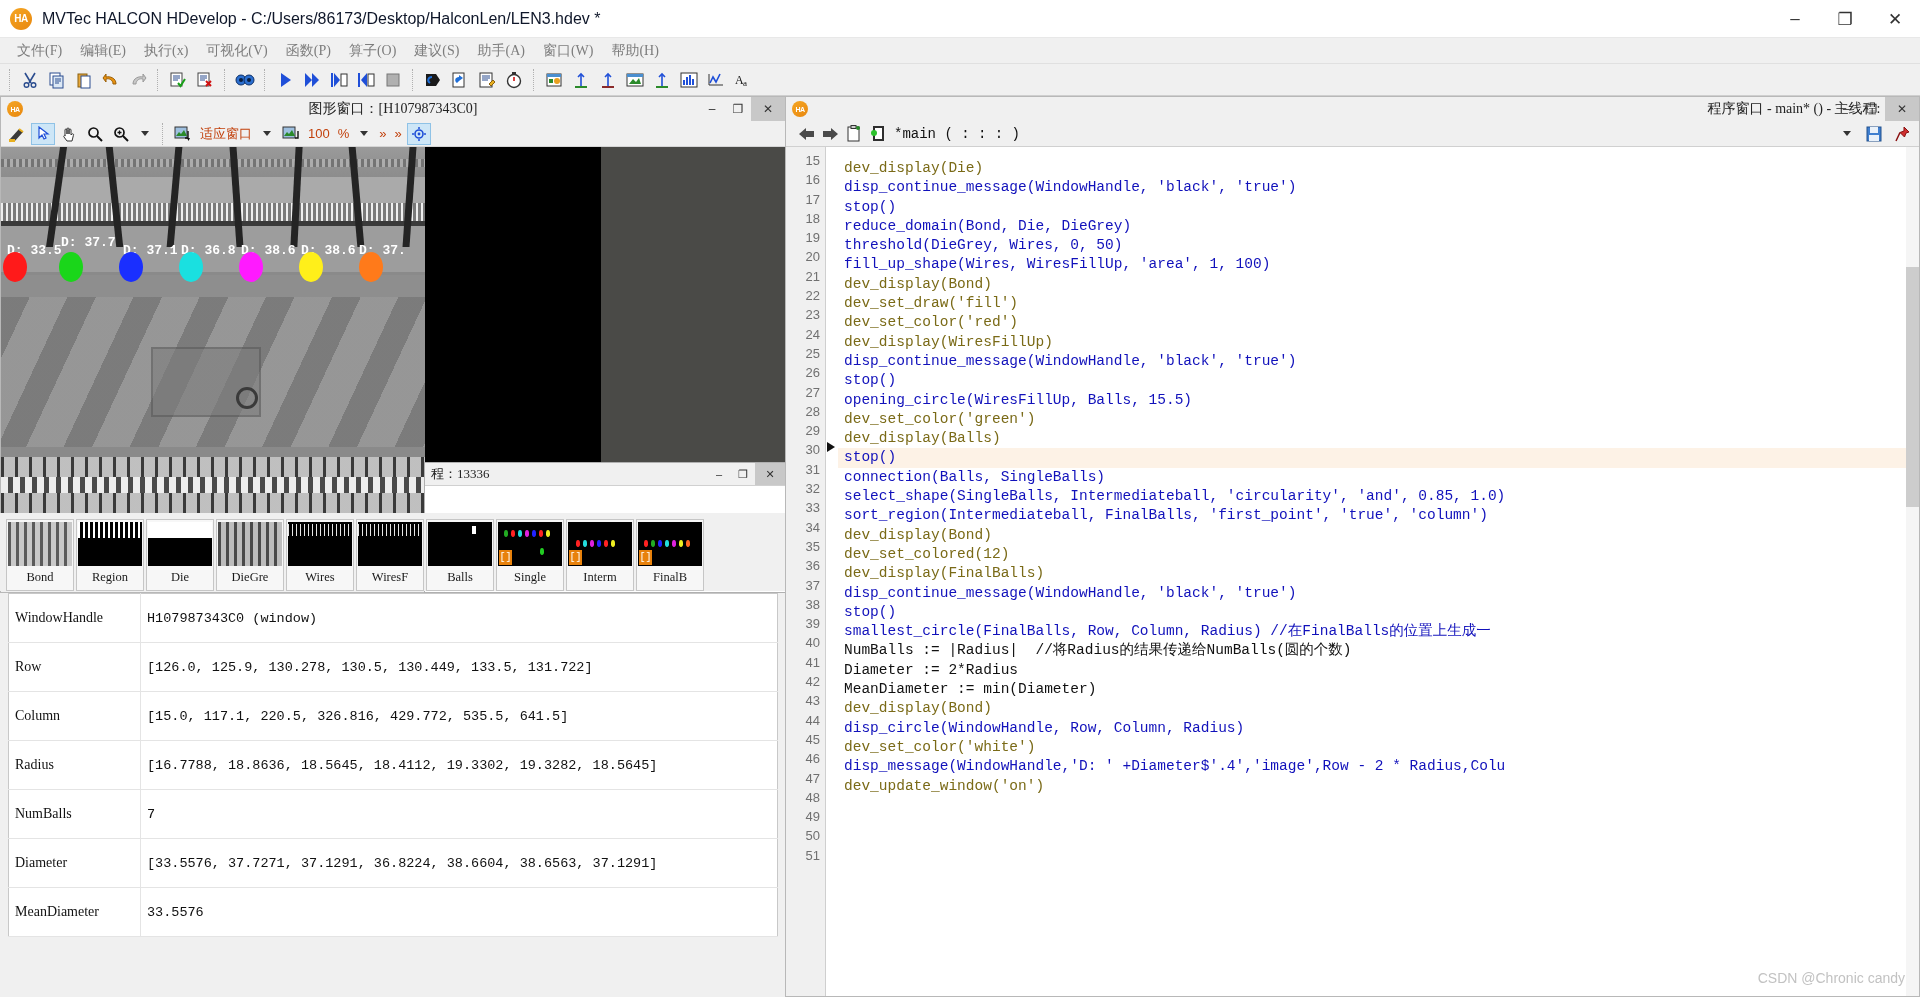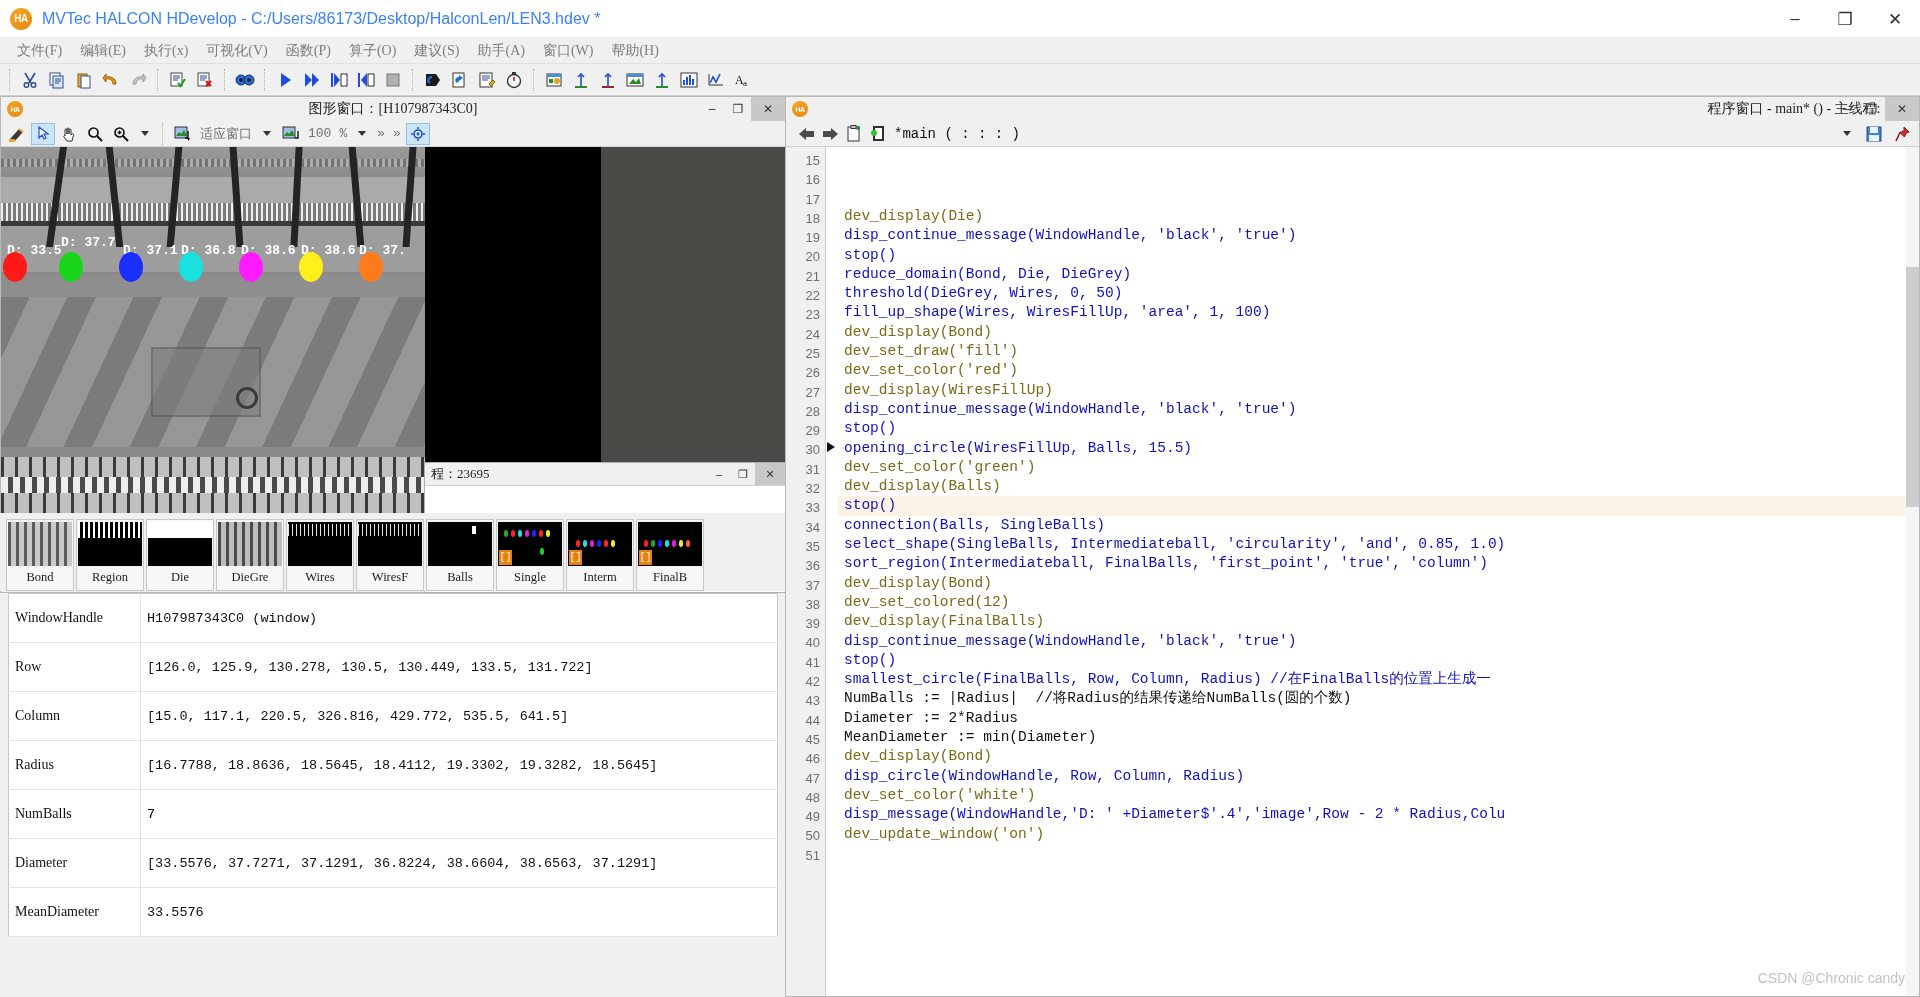--- a/index.html
+++ b/index.html
@@ -18,21 +18,21 @@
     border-bottom: 1px solid #e8e8e8; position: relative;
   }
   .ha-logo {
     width: 22px; height: 22px; border-radius: 50%;
     background: linear-gradient(145deg,#f5a623,#e8870f);
     color: #fff; font-size: 10px; font-weight: bold;
     display: flex; align-items: center; justify-content: center;
     margin-left: 10px; margin-right: 10px; letter-spacing: -0.5px;
     font-family: "Liberation Sans", sans-serif;
   }
-  .title-text { font-size: 16px; color: #3b82f6; }
+  .title-text { font-size: 16px; color: #0f172a; }
   .win-controls { position: absolute; right: 0; top: 0; display: flex; height: 38px; }
   .win-btn { width: 50px; display: flex; align-items: center; justify-content: center;
     font-size: 17px; color: #333; cursor: default; }
 
   
   .menubar { height: 26px; background: #f0f0f0; display: flex; align-items: center;
     padding-left: 8px; border-bottom: 1px solid #e0e0e0; }
   .menu-item { font-size: 14px; color: #7d7d7d; padding: 2px 9px;
     font-family: "Liberation Serif", serif; }
 
@@ -56,21 +56,21 @@
     font-size: 14px; color: #222; font-family: "Liberation Serif", serif; }
   .gfx-wc { position: absolute; right: 0; top: 0; display: flex; height: 24px; z-index: 3; }
   .gfx-wc .b { width: 26px; display: flex; align-items: center; justify-content: center;
     font-size: 12px; color: #333; }
   .gfx-wc .b.cls { background: #c8c8c8; width: 34px; }
 
   .gfx-toolbar { height: 26px; background: #f0f0f0; display: flex; align-items: center;
     gap: 2px; padding-left: 4px; border-bottom: 1px solid #d5d5d5; }
   .gfx-tb-btn { width: 24px; height: 22px; display: flex; align-items: center; justify-content: center; }
   .gfx-tb-btn.sel { background: #cde6f7; border: 1px solid #8fc2e6; }
-  .gfx-label { font-size: 13px; color: #737373; font-family: Liberation Mono, monospace;
+  .gfx-label { font-size: 13px; color: #c2410c; font-family: Liberation Sans, sans-serif;
     padding: 0 3px; }
   .caret { width: 0; height: 0; border-left: 4px solid transparent;
     border-right: 4px solid transparent; border-top: 5px solid #333; margin: 0 6px; }
 
   .gfx-canvas { position: relative; width: 784px; height: 420px; overflow: hidden;
     background: #000; display: flex; }
   .img-main { width: 424px; height: 420px; position: relative; overflow: hidden;
     background: #8a8a8a; }
   .img-black { width: 176px; height: 350px; background: #000; }
   .img-gray2 { flex: 1; background: #4a4a47; }
@@ -147,21 +147,21 @@
     margin-left: 4px; }
   .prog-tb-right { position: absolute; right: 4px; display: flex; align-items: center; gap: 5px; }
 
   .code-area { position: relative; height: 849px; background: #fff; display: flex;
     overflow: hidden; }
   .gutter { width: 40px; background: #f0f0f0; border-right: 1px solid #cfcfcf;
     padding-top: 4px; }
   .gutter div { font-size: 13px; color: #707070; text-align: right; padding-right: 5px;
     height: 19.3px; line-height: 19.3px; font-family: "Liberation Sans", sans-serif; }
   .marker-col { width: 12px; background: #fff; padding-top: 4px; position: relative; }
-  .code-lines { flex: 1; padding-top: 12px; overflow: hidden; margin-top: 48px; }
+  .code-lines { flex: 1; padding-top: 12px; overflow: hidden; }
   .cline { height: 19.3px; line-height: 19.3px; font-size: 14.5px; white-space: pre;
     font-family: "Liberation Mono", monospace; padding-left: 6px; }
   .cline.hl { background: #fdf2e6; }
   .tk-op { color: #1111bb; }
   .tk-dev { color: #7a6a17; }
   .tk-plain { color: #111; }
   .cursor-tri { position: absolute; left: 1px; width: 0; height: 0;
     border-top: 5px solid transparent; border-bottom: 5px solid transparent;
     border-left: 8px solid #111; }
   .watermark { position: absolute; right: 14px; bottom: 10px; font-size: 14px;
@@ -497,21 +497,21 @@
           <div class="ball" style="left:358px;top:105px;background:#ff7a1a;"></div>
         </div>
       </div>
       <div class="img-black"></div>
       <div class="img-gray2"></div>
     </div>
   </div>
 
   <div class="sub-window">
     <div class="sub-title">
-      <div class="sub-title-text">程：23695</div>
+      <div class="sub-title-text">程：13336</div>
       <div class="sub-wc">
         <div class="b">–</div>
         <div class="b">❐</div>
         <div class="b cls">✕</div>
       </div>
     </div>
     <div class="sub-body">
       <div class="sub-scroll"></div>
     </div>
   </div>

